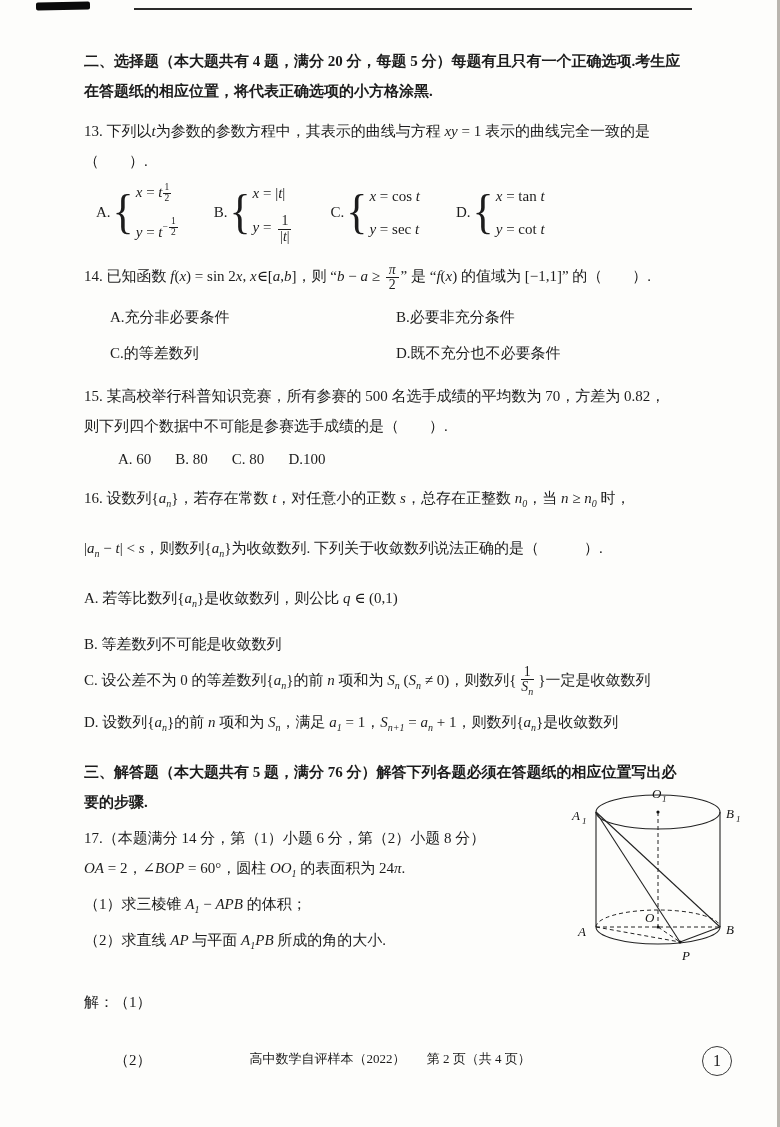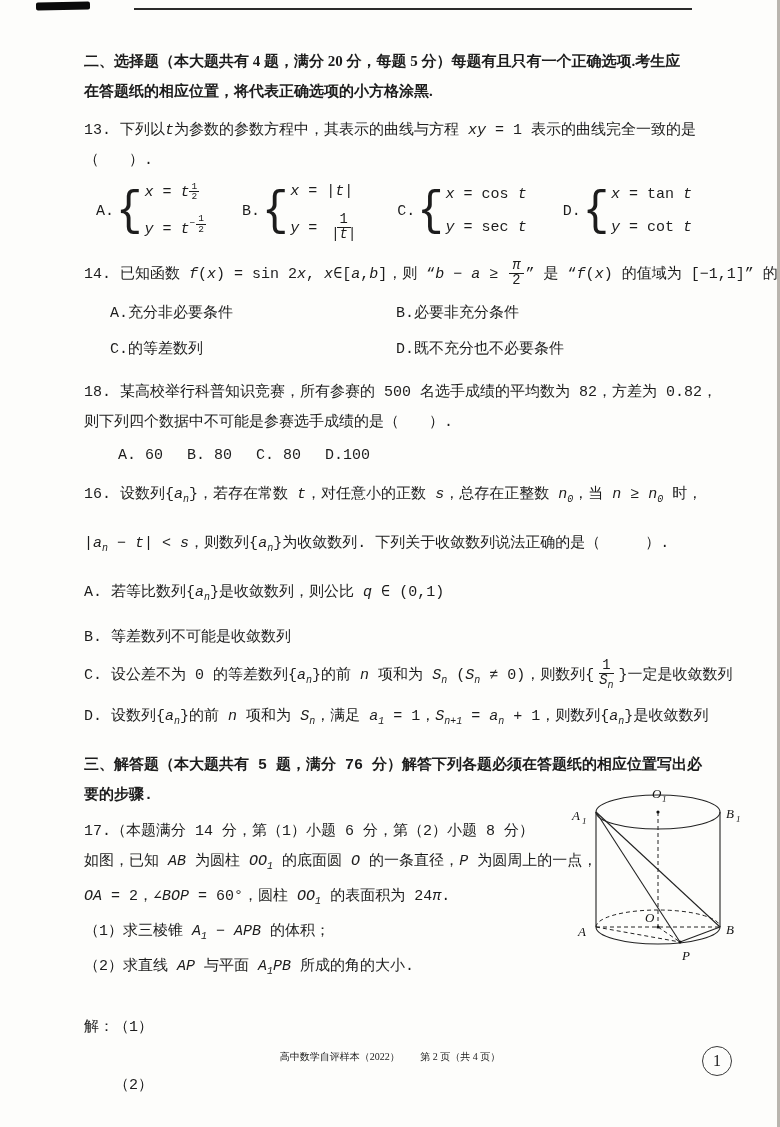--- a/index.html
+++ b/index.html
@@ -33,31 +33,31 @@
   .opt13{display:flex;align-items:center;}
   .olabel{margin-right:2px;}
   .brace{font-size:44px;line-height:58px;transform:scaleY(1.08);font-weight:400;display:inline-block;}
   .syslines{display:inline-flex;flex-direction:column;gap:9px;margin-left:2px;}
   .syslines .mline{line-height:24px;white-space:nowrap;}
 
   .opts14{display:grid;grid-template-columns:286px auto;row-gap:8px;padding-left:26px;margin-top:10px;}
   .opts14 span{line-height:28px;}
   .opts15{display:flex;gap:24px;padding-left:34px;margin-top:4px;line-height:28px;}
 
-  .q{margin-top:8px;font-family:Liberation Mono, monospace;}
+  .q{margin-top:8px;}
   .mt6{margin-top:6px;}.mt10{margin-top:10px;}.mt14{margin-top:14px;}.mt16{margin-top:16px;}
 
   .figure{position:absolute;left:560px;top:780px;}
   .figure path,.figure ellipse,.figure line{fill:none;stroke:#222;stroke-width:1.1;}
   .figure .dash{stroke-dasharray:4 3;stroke-width:1;}
   .figure text{font-family:"Liberation Serif","DejaVu Serif",serif;font-style:italic;font-size:13px;fill:#111;stroke:none;}
   .figure text.fsub{font-size:9px;}
   .figure circle{fill:#111;stroke:none;}
 
-  .footer{position:absolute;left:0;top:1050px;width:780px;text-align:center;font-size:10px;}
+  .footer{position:absolute;left:0;top:1050px;width:780px;text-align:center;font-size:13px;}
   .footer span{margin:0 9px;}
   .badge{position:absolute;right:48px;top:1046px;width:28px;height:28px;border:1.6px solid #3a3a3a;border-radius:50%;
          display:flex;align-items:center;justify-content:center;font-size:16px;color:#222;}
   .sol2{padding-left:30px;}
 </style>
 </head>
 <body>
 
 <div class="artifact topblob"></div>
 <div class="artifact topline"></div>
@@ -130,21 +130,21 @@
         </span><span class="">” 是 “</span><span class="math-i">f</span><span class="">(</span><span class="math-i">x</span><span class="">) 的值域为 [−1,1]” 的（　　）.</span></div>
     <div class="opts14">
       <span>A.充分非必要条件</span>
       <span>B.必要非充分条件</span>
       <span>C.的等差数列</span>
       <span>D.既不充分也不必要条件</span>
     </div>
   </div>
 
   <div class="q mt14">
-    <div class="line">18. 某高校举行科普知识竞赛，所有参赛的 500 名选手成绩的平均数为 82，方差为 0.82，</div>
+    <div class="line">15. 某高校举行科普知识竞赛，所有参赛的 500 名选手成绩的平均数为 70，方差为 0.82，</div>
     <div class="line">则下列四个数据中不可能是参赛选手成绩的是（　　）.</div>
     <div class="opts15">
       <span>A. 60</span>
       <span>B. 80</span>
       <span>C. 80</span>
       <span>D.100</span>
     </div>
   </div>
 
   <div class="q mt10">
@@ -159,21 +159,20 @@
     <div class="line mt6"><span class="">D. 设数列</span><span class="">{</span><span class="math-i">a</span><span class="rsub">n</span><span class="">}</span><span class="">的前 </span><span class="math-i">n</span><span class=""> 项和为 </span><span class="math-i">S</span><span class="rsub">n</span><span class="">，满足 </span><span class="math-i">a</span><span class="rsub">1</span><span class=""> = 1，</span><span class="math-i">S</span><span class="rsub">n+1</span><span class=""> = </span><span class="math-i">a</span><span class="rsub">n</span><span class=""> + 1，则数列</span><span class="">{</span><span class="math-i">a</span><span class="rsub">n</span><span class="">}</span><span class="">是收敛数列</span></div>
   </div>
 
   <div class="q mt14">
     <div class="line bold">三、解答题（本大题共有 5 题，满分 76 分）解答下列各题必须在答题纸的相应位置写出必</div>
     <div class="line bold">要的步骤.</div>
   </div>
 
   <div class="q mt6">
     <div class="line">17.（本题满分 14 分，第（1）小题 6 分，第（2）小题 8 分）</div>
-    <div class="line"><span class="">如图，已知 </span><span class="math-i">AB</span><span class=""> 为圆柱 </span><span class="math-i">OO</span><span class="rsub">1</span><span class=""> 的底面圆 </span><span class="math-i">O</span><span class=""> 的一条直径，</span><span class="math-i">P</span><span class=""> 为圆周上的一点，</span></div>
     <div class="line"><span class="math-i">OA</span><span class=""> = 2，∠</span><span class="math-i">BOP</span><span class=""> = 60°，圆柱 </span><span class="math-i">OO</span><span class="rsub">1</span><span class=""> 的表面积为 24</span><span class="math-i">π</span><span class="">.</span></div>
     <div class="line"><span class="">（1）求三棱锥 </span><span class="math-i">A</span><span class="rsub">1</span><span class=""> − </span><span class="math-i">APB</span><span class=""> 的体积；</span></div>
     <div class="line"><span class="">（2）求直线 </span><span class="math-i">AP</span><span class=""> 与平面 </span><span class="math-i">A</span><span class="rsub">1</span><span class="math-i">PB</span><span class=""> 所成的角的大小.</span></div>
     <div class="line" style="margin-top:26px;">解：（1）</div>
     <div class="line sol2" style="margin-top:28px;">（2）</div>
   </div>
 
 </div>
 
 <svg class="figure" width="196" height="200" viewBox="0 0 196 200">

